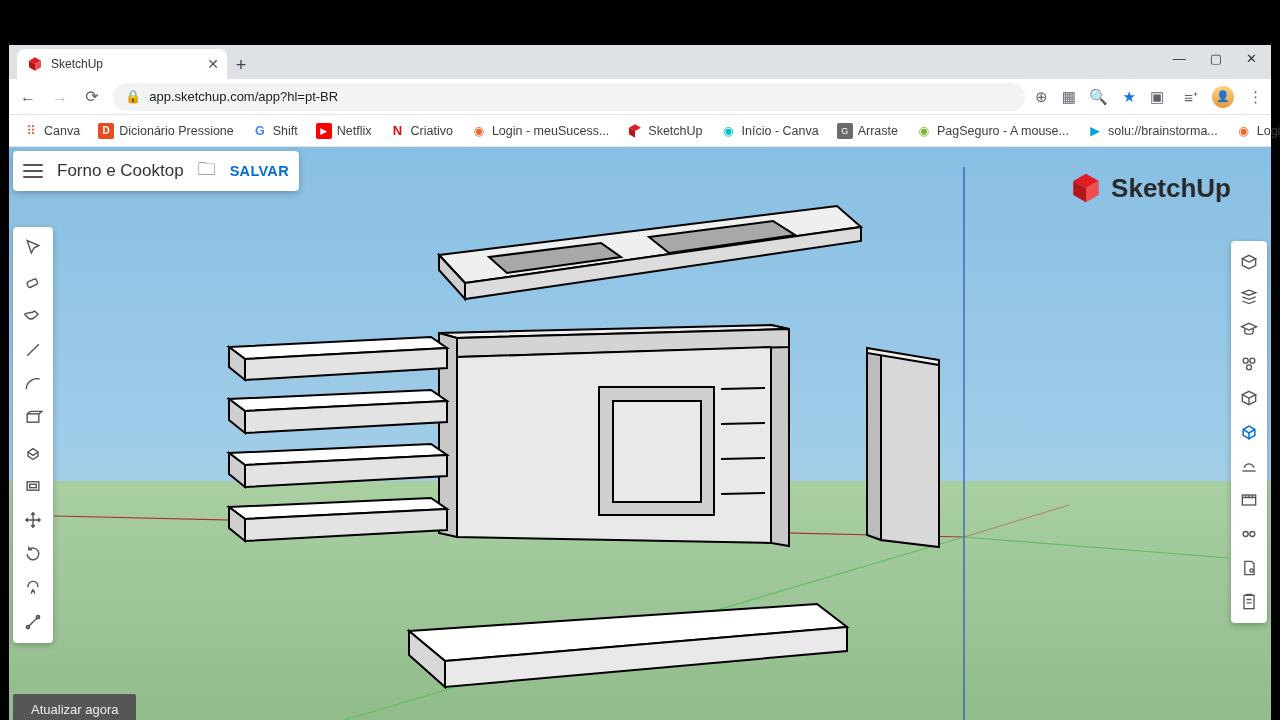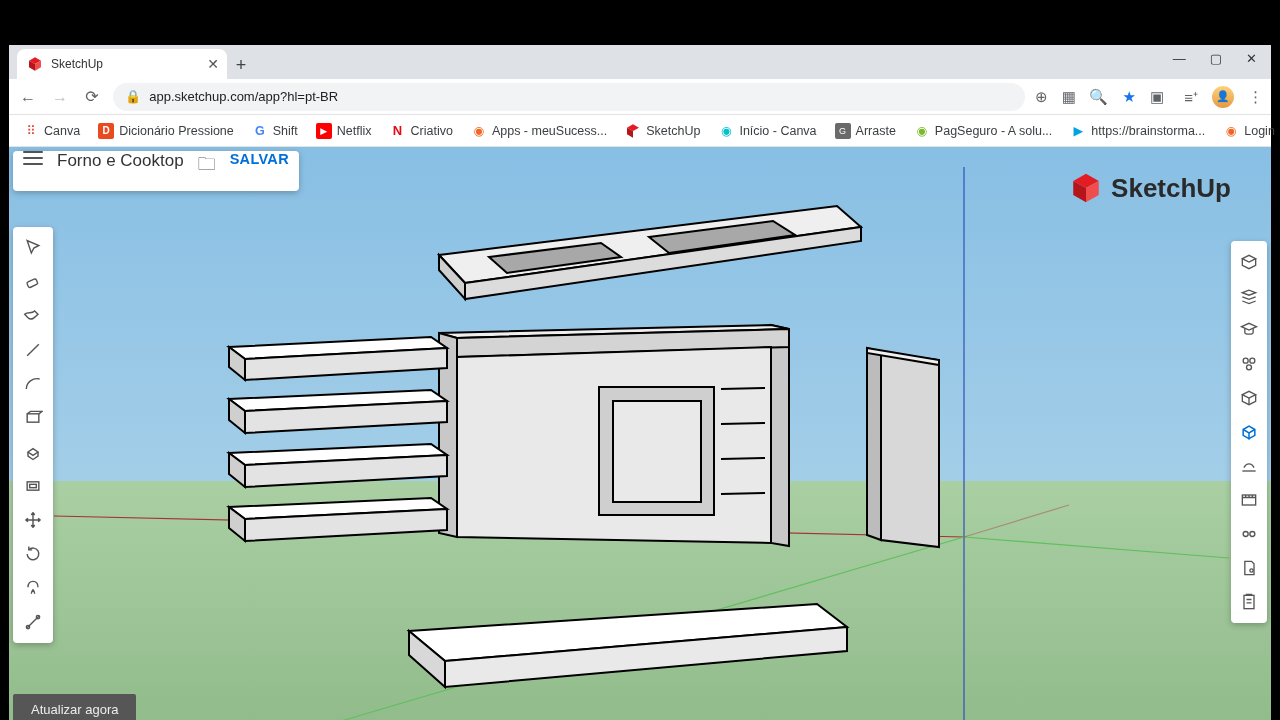--- a/index.html
+++ b/index.html
@@ -15,21 +15,21 @@
   .nav-icn { width: 22px; height: 22px; display: flex; align-items: center; justify-content: center; color: #5f6368; font-size: 16px; }
   .addrfield { flex: 1; height: 28px; background: #f1f3f4; border-radius: 14px; display: flex; align-items: center; padding: 0 12px; font-size: 13px; color: #202124; gap: 8px; }
   .addr-icons { display: flex; gap: 14px; align-items: center; color: #5f6368; font-size: 15px; }
   .star { color: #1a73e8; }
   .avatar { width: 22px; height: 22px; border-radius: 50%; background: linear-gradient(#ffd27d,#e59a40); display:flex;align-items:center;justify-content:center;font-size:11px; }
   .bookmarks { height: 32px; display: flex; align-items: center; padding: 0 8px; gap: 6px; font-size: 12.5px; color: #3c4043; border-bottom: 1px solid #e3e3e3; }
   .bm { display: flex; align-items: center; gap: 5px; padding: 3px 6px; border-radius: 4px; white-space: nowrap; }
   .bm-icn { width: 16px; height: 16px; display:flex;align-items:center;justify-content:center; }
   .app { flex: 1; position: relative; overflow: hidden; }
   .canvas-sky { position: absolute; inset: 0; background: linear-gradient(#88bfe4 0%, #a3cee8 55%, #a9cfa3 55%, #8fb989 100%); }
-  .topbar { position: absolute; left: 4px; top: 4px; background: #fff; border-radius: 4px; box-shadow: 0 2px 6px rgba(0,0,0,.25); height: 40px; display: flex; align-items: flex-start; padding: 0 10px; gap: 14px; z-index: 10; }
+  .topbar { position: absolute; left: 4px; top: 4px; background: #fff; border-radius: 4px; box-shadow: 0 2px 6px rgba(0,0,0,.25); height: 40px; display: flex; align-items: center; padding: 0 10px; gap: 14px; z-index: 10; }
   .burger { width: 20px; height: 14px; display:flex;flex-direction:column;justify-content:space-between; }
   .burger span { height:2px;background:#555;border-radius:1px; }
   .filetitle { font-size: 17px; color: #333; }
   .folder-icn { color:#555; font-size:18px; }
   .save { color: #006fd6; font-weight: 600; font-size: 14.5px; letter-spacing:.3px; }
   .su-logo { position: absolute; right: 40px; top: 24px; display: flex; align-items: center; gap: 8px; font-size: 26px; font-weight: 700; color: #2a2a2a; z-index:5; }
   .su-cube { width: 34px; height: 34px; }
   .ltool { position: absolute; left: 4px; top: 80px; width: 40px; background: #fff; border-radius: 4px; box-shadow: 0 2px 6px rgba(0,0,0,.25); display:flex; flex-direction:column; align-items:center; padding: 6px 0; gap: 4px; z-index:10; }
   .ltool .ti, .rtool .ti { width: 30px; height: 30px; display:flex;align-items:center;justify-content:center; color:#555; border-radius:3px; }
   .ti svg { width:20px; height:20px; }
@@ -101,46 +101,46 @@
     <div class="bm">
         <span class="bm-icn" style="background:#ff0000;color:#fff;font-size:9px;border-radius:2px">▶</span>
         <span>Netflix</span>
       </div>
     <div class="bm">
         <span class="bm-icn" style="color:#e50914;font-weight:bold;font-size:13px">N</span>
         <span>Criativo</span>
       </div>
     <div class="bm">
         <span class="bm-icn" style="color:#f26522">◉</span>
-        <span>Apps - meuSucess...</span>
+        <span>Login - meuSucess...</span>
       </div>
     <div class="bm">
         <span class="bm-icn">
           <svg viewBox="0 0 24 24" width="16" height="16">
             <path fill="#e31b23" d="M3 7l9-5 9 5-9 5z"></path>
             <path fill="#b3151b" d="M3 7v10l9 5V12z"></path>
           </svg>
         </span>
         <span>SketchUp</span>
       </div>
     <div class="bm">
         <span class="bm-icn" style="color:#00c4cc">◉</span>
         <span>Início - Canva</span>
       </div>
     <div class="bm">
         <span class="bm-icn" style="background:#6a6a6a;color:#fff;font-size:9px;border-radius:2px">G</span>
         <span>Arraste</span>
       </div>
     <div class="bm">
         <span class="bm-icn" style="color:#7ab929">◉</span>
-        <span>PagSeguro - A solu...</span>
+        <span>PagSeguro - A mouse...</span>
       </div>
     <div class="bm">
         <span class="bm-icn" style="color:#00a3e0">▶</span>
-        <span>https://brainstorma...</span>
+        <span>solu://brainstorma...</span>
       </div>
     <div class="bm">
         <span class="bm-icn" style="color:#f26522">◉</span>
         <span>Login</span>
       </div>
 
   </div>
 
   <div class="app">
     <div class="canvas-sky"></div>

